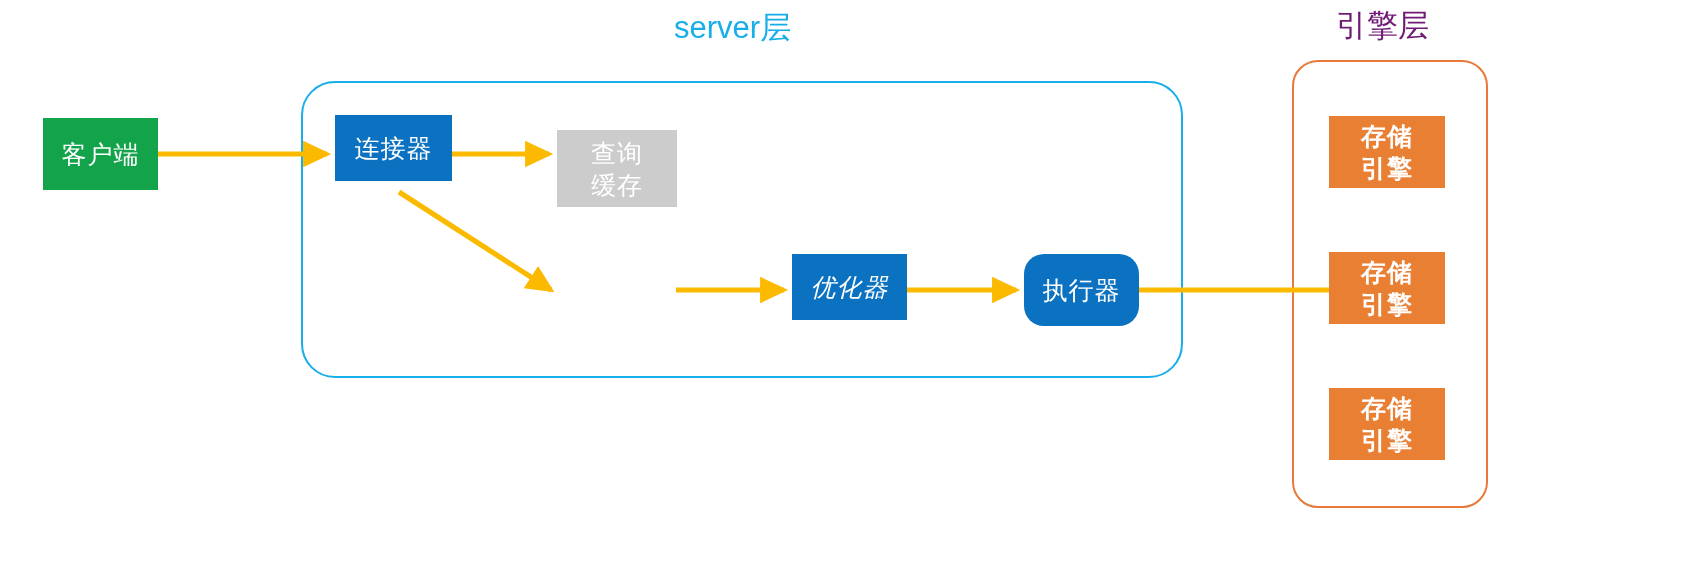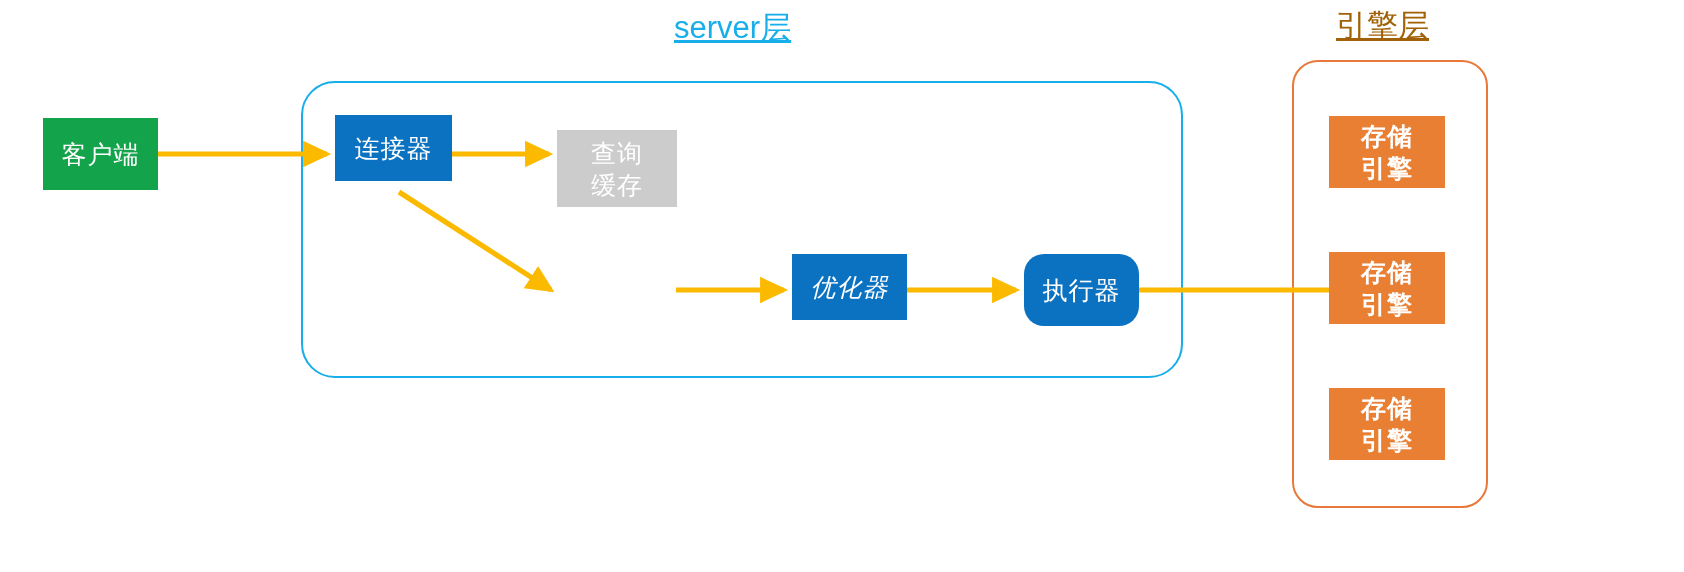--- a/index.html
+++ b/index.html
@@ -9,24 +9,23 @@
     font-family:"Liberation Sans","DejaVu Sans",sans-serif;
     overflow:hidden;
   }
   #canvas{position:relative;width:1684px;height:572px;}
   .layer-title{
     position:absolute;
     font-size:31px;
     line-height:1;
     white-space:nowrap;
     font-weight:400;
-    text-decoration:underline;
   }
   #server-layer-title{left:674px;top:12px;color:#17AEEA;}
-  #engine-layer-title{left:1336px;top:10px;color:#a16207;}
+  #engine-layer-title{left:1336px;top:10px;color:#701a75;}
 
   .container-box{
     position:absolute;
     background:transparent;
     box-sizing:border-box;
   }
   #server-container{
     left:301px;top:81px;width:882px;height:297px;
     border:2.4px solid #17AEEA;
     border-radius:34px;

